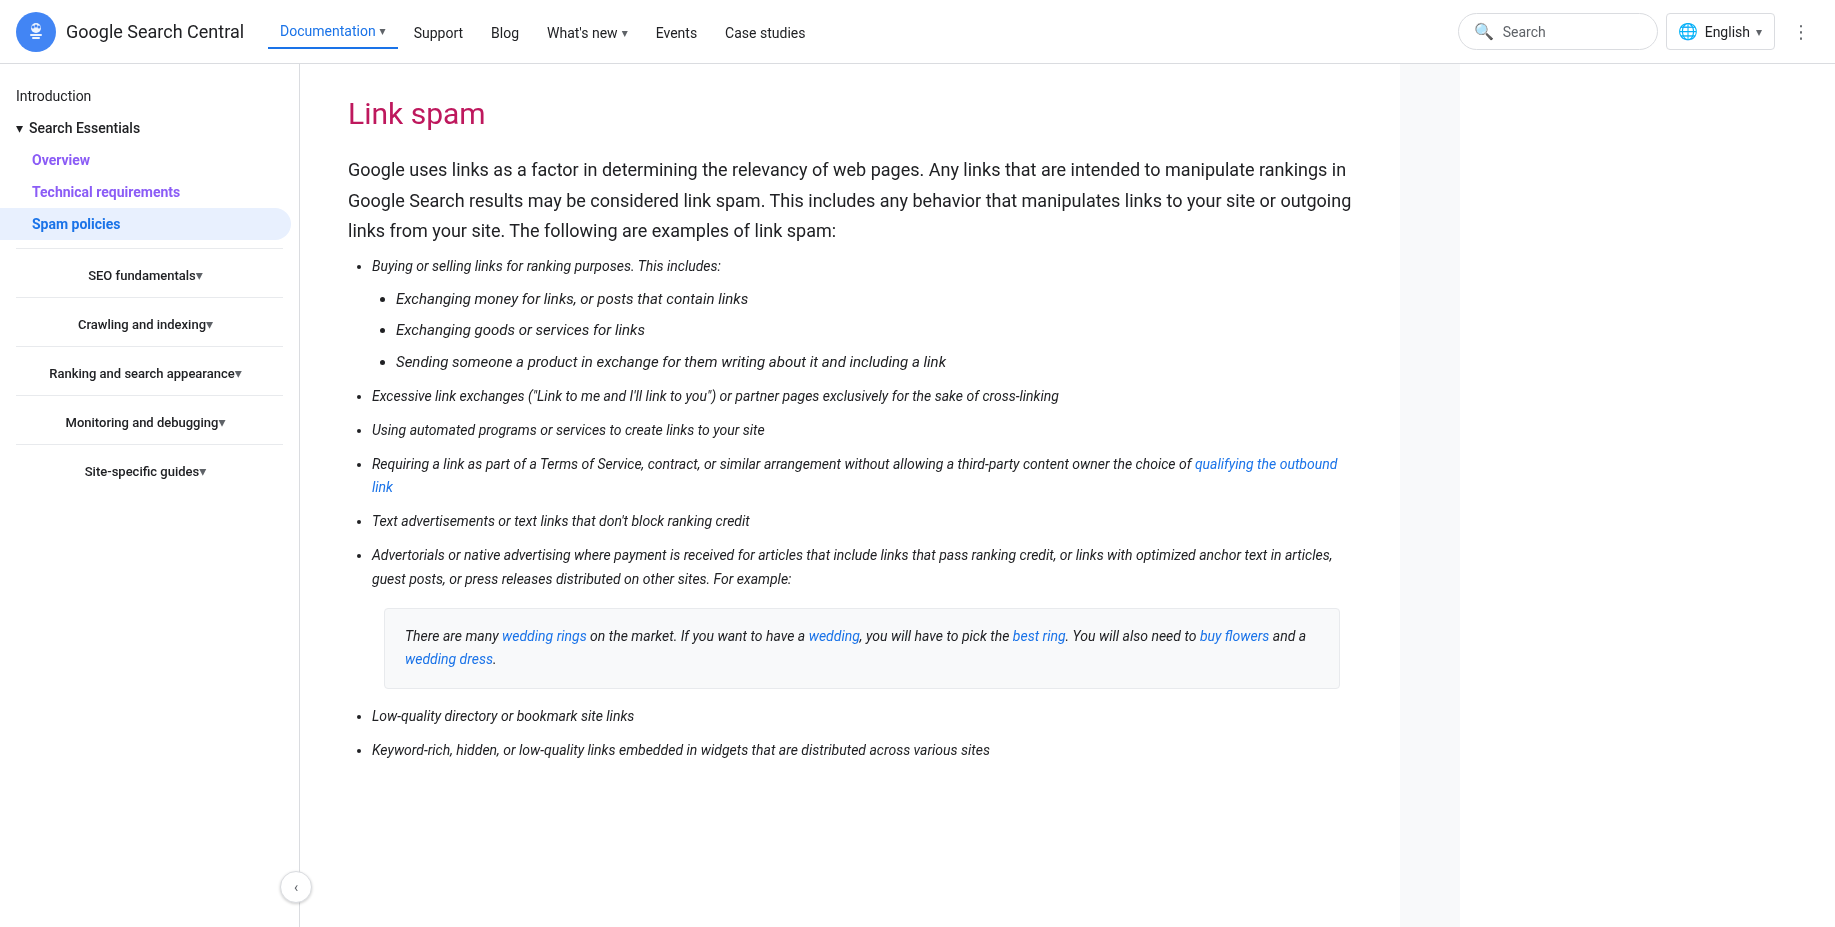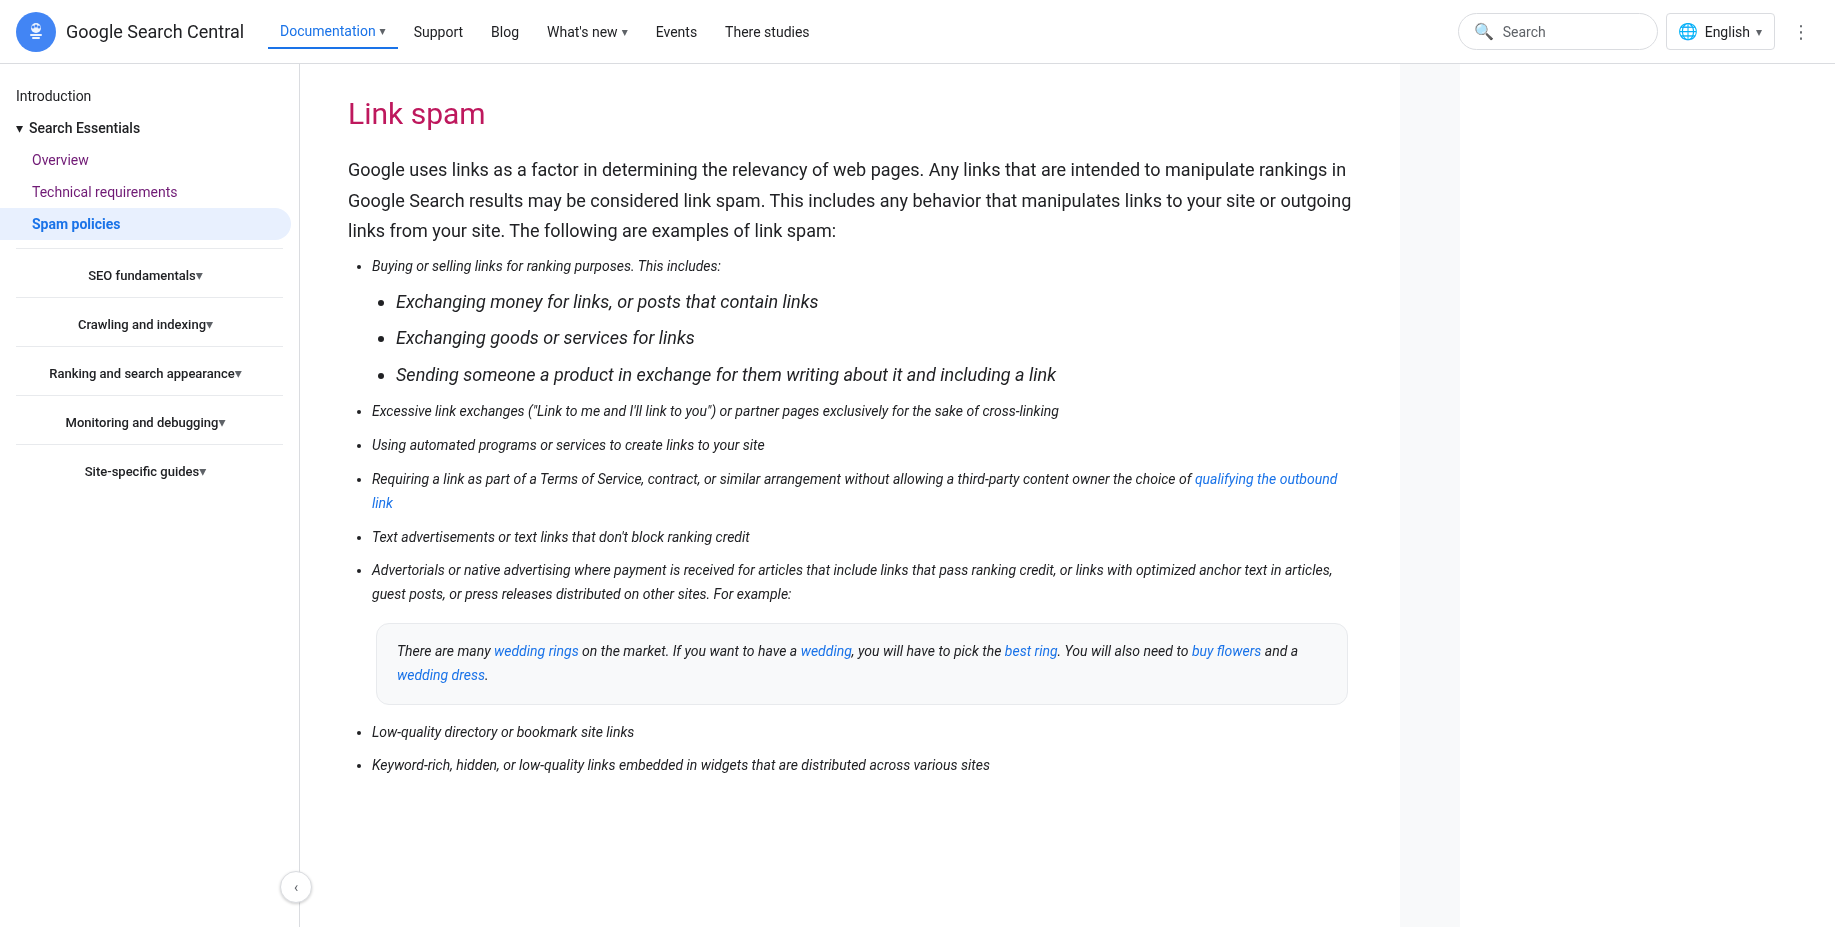--- a/index.html
+++ b/index.html
@@ -38,21 +38,21 @@
       flex-shrink: 0;
     }
     .logo-text {
       font-size: 18px;
       color: #202124;
       font-weight: 400;
       white-space: nowrap;
     }
     .header-nav {
       display: flex;
-      align-items: center;
+      align-items: flex-end;
       gap: 4px;
       flex: 1;
     }
     .nav-item {
       padding: 8px 12px;
       font-size: 14px;
       color: #202124;
       cursor: pointer;
       border-radius: 4px;
       display: flex;
@@ -147,22 +147,22 @@
       background: #e8f0fe;
       color: #1a73e8;
       font-weight: 500;
     }
     .sidebar-item.section {
       font-weight: 500;
       color: #202124;
     }
     .sidebar-item.sub {
       padding-left: 32px;
-      font-weight: 400;
-      color: #701a75;
+      font-weight: 700;
+      color: #8b5cf6;
     }
     .sidebar-item.sub.active {
       color: #1a73e8;
       background: #e8f0fe;
       font-weight: 700;
     }
     .sidebar-chevron { font-size: 14px; color: #5f6368; }
     .sidebar-section {
       font-size: 13px;
       font-weight: 500;
@@ -235,38 +235,38 @@
       line-height: 1.7;
       color: #202124;
       margin-bottom: 10px;
     }
     .sub-bullet-list {
       list-style: disc;
       margin-left: 24px;
       margin-top: 8px;
     }
     .sub-bullet-list li {
-      font-size: 18px;
+      font-size: 15px;
       line-height: 1.7;
       color: #202124;
       margin-bottom: 6px;
     }
 
     .link-text {
       color: #1a73e8;
       text-decoration: none;
       cursor: pointer;
     }
 
     .example-box {
       background: #f8f9fa;
       border: 1px solid #e8eaed;
-      border-radius: 13px;
+      border-radius: 4px;
       padding: 16px 20px;
-      margin: 16px 4px;
+      margin: 16px 12px;
       font-size: 14px;
       line-height: 1.7;
       color: #202124;
     }
 
     
     .right-panel {
       width: 60px;
       flex-shrink: 0;
       background: #f8f9fa;
@@ -302,21 +302,21 @@
       <span>Blog</span>
     </a>
     <a class="nav-item">
       <span>What's new</span>
       <span class="nav-chevron">▾</span>
     </a>
     <a class="nav-item">
       <span>Events</span>
     </a>
     <a class="nav-item">
-      <span>There studies</span>
+      <span>Case studies</span>
     </a>
   </nav>
 
   <div class="header-right">
     <div class="search-box">
       <span class="search-icon">🔍</span>
       <span class="search-text">Search</span>
     </div>
     <div class="lang-btn">
       <span class="globe-icon">🌐</span>

